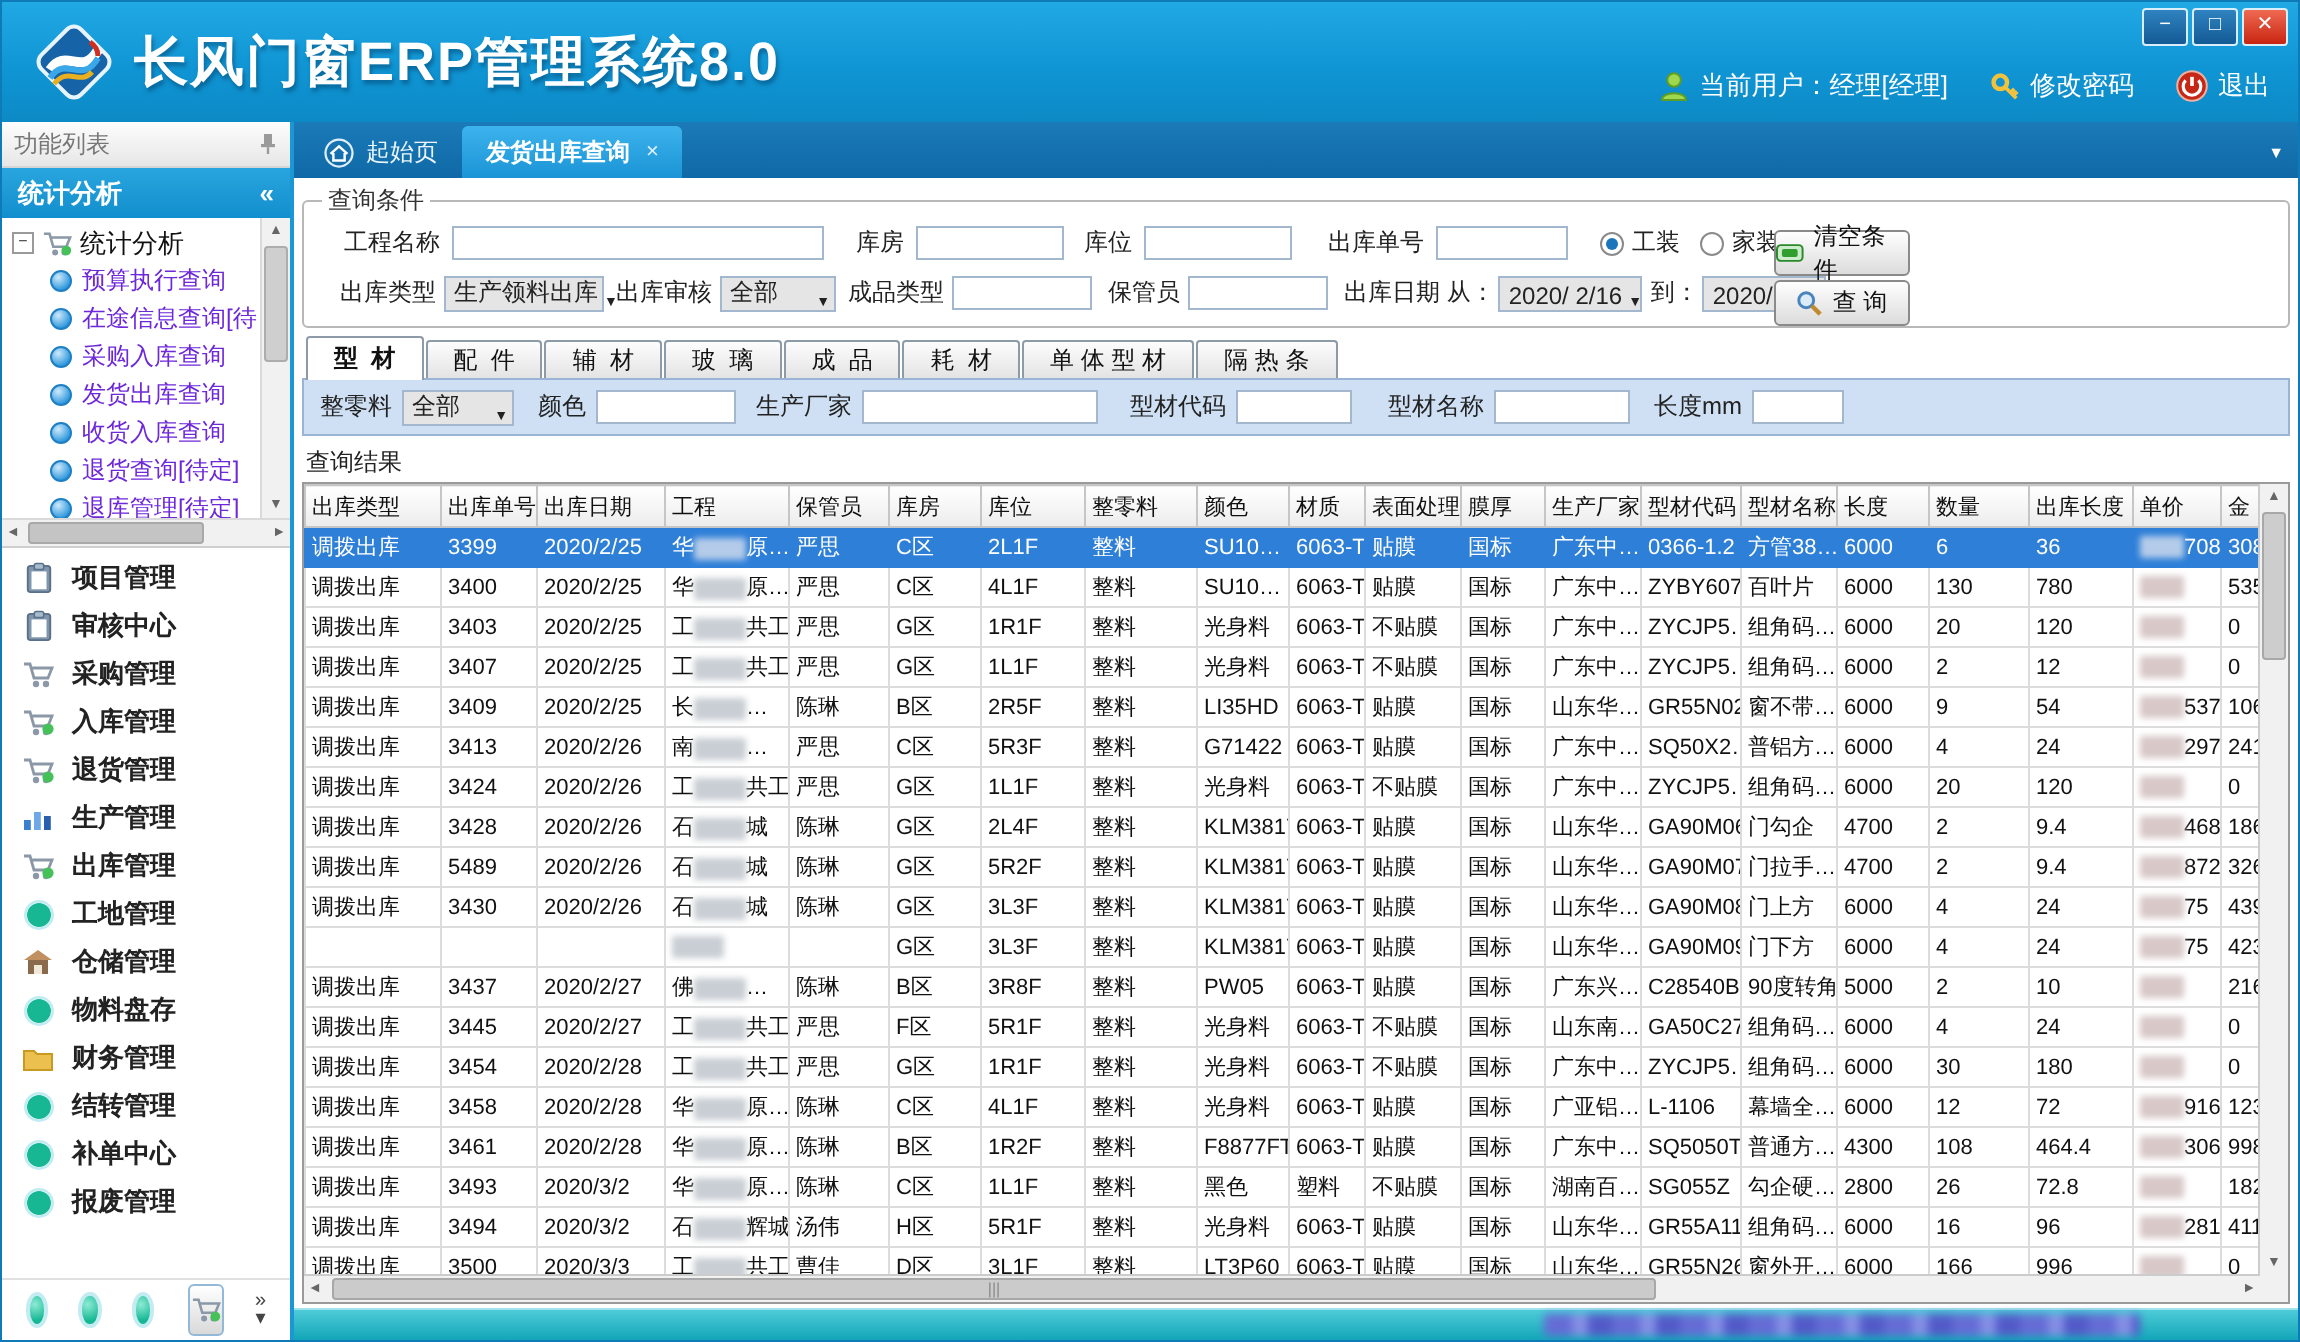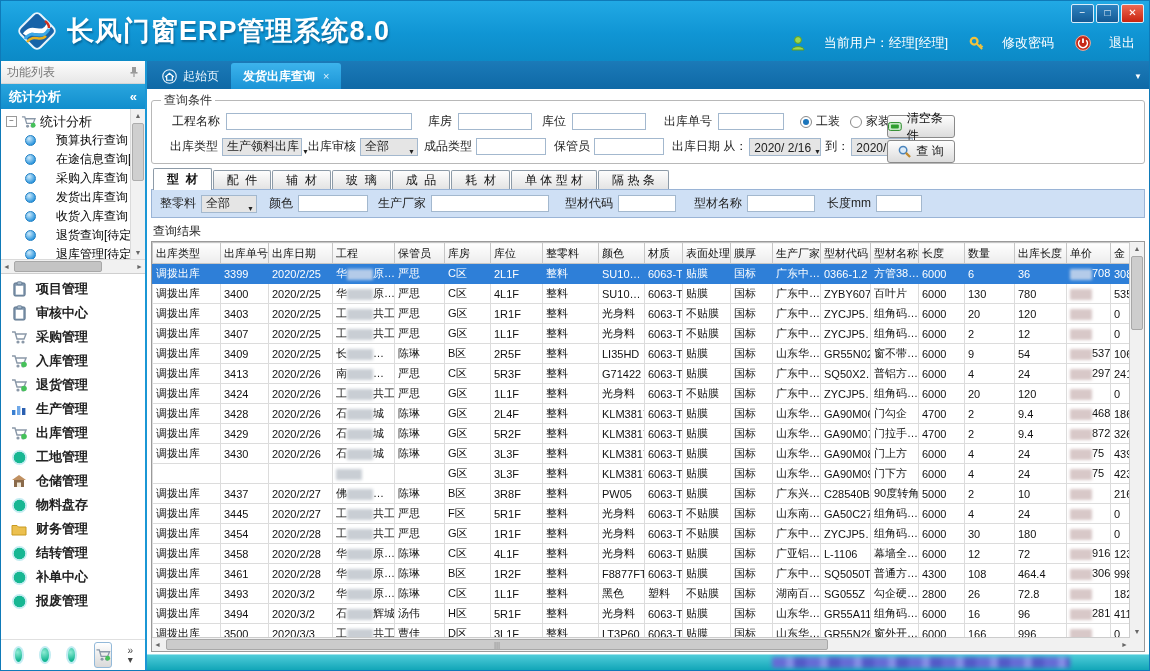--- a/index.html
+++ b/index.html
@@ -8,34 +8,34 @@
   
   .titlebar{height:60px;background:linear-gradient(180deg,#21a9e4 0%,#1095d4 55%,#0c8ac6 100%);position:relative;}
   .app-logo{position:absolute;left:14px;top:8px;}
   .app-title{position:absolute;left:66px;top:12px;font-size:27px;font-weight:bold;color:#fff;
     text-shadow:1px 2px 2px rgba(0,60,100,.5);letter-spacing:1px;white-space:nowrap;}
   .win-controls{position:absolute;top:3px;right:5px;display:flex;gap:2px;}
   .wbtn{width:21px;height:17px;border:1px solid #d9edfa;background:linear-gradient(#2f83c0,#135a95);
     color:#fff;font-size:10px;line-height:15px;text-align:center;border-radius:2px;cursor:default;}
   .wbtn.close{background:linear-gradient(#ef6a52,#c82410);}
   .user-bar{position:absolute;right:14px;top:33px;display:flex;align-items:center;gap:7px;color:#fff;font-size:13px;white-space:nowrap;}
-  .user-bar .seg{display:flex;align-items:center;gap:18px;margin-left:14px;text-align:center;}
+  .user-bar .seg{display:flex;align-items:center;gap:5px;margin-left:14px;text-align:center;}
   
   .body{display:flex;height:609px;}
   
   .sidebar{width:146px;flex:none;display:flex;flex-direction:column;background:#fff;border-right:2px solid #1b97d5;box-sizing:border-box;}
   .func-title{height:22px;background:linear-gradient(#fdfdfd,#e7e7e7);color:#777;font-size:12px;
     padding:0 6px;display:flex;justify-content:space-between;align-items:center;border-bottom:1px solid #d5d5d5;}
   .section-title{height:25px;background:linear-gradient(#29a5de,#118ecd);color:#fff;font-size:13px;font-weight:bold;
     padding:0 8px;display:flex;justify-content:space-between;align-items:center;}
   .collapse-glyph{font-size:13px;font-weight:bold;}
   .tree{height:150px;position:relative;overflow:hidden;padding:3px 15px 0 5px;box-sizing:border-box;}
   .tree-root{display:flex;align-items:center;gap:4px;font-size:13px;height:19px;white-space:nowrap;color:#111;}
   .expander{width:9px;height:9px;border:1px solid #9a9a9a;background:#fff;font-size:8px;line-height:7px;text-align:center;color:#444;flex:none;}
-  .tree-item{display:flex;align-items:center;gap:20px;height:19px;font-size:12px;padding-left:19px;white-space:nowrap;color:#000000;}
+  .tree-item{display:flex;align-items:center;gap:5px;height:19px;font-size:12px;padding-left:19px;white-space:nowrap;color:#6d28d9;}
   .tree-dot{width:11px;height:11px;border-radius:50%;background:radial-gradient(circle at 35% 30%,#cdeafb,#2d96dd 75%);
     border:1px solid #1f7fc4;flex:none;box-sizing:border-box;}
   .tree-vscroll{position:absolute;right:0;top:0;bottom:0;width:14px;background:#f1f1f1;border-left:1px solid #dadada;}
   .sarrow{height:13px;font-size:7px;color:#666;text-align:center;line-height:13px;}
   .tree-vthumb{position:absolute;left:1px;right:1px;top:14px;height:56px;background:#cfcfcf;border:1px solid #adadad;border-radius:2px;}
   .tree-hscroll{height:13px;background:#f1f1f1;border-top:1px solid #dadada;border-bottom:1px solid #cfcfcf;position:relative;flex:none;}
   .tree-hscroll .left{position:absolute;left:2px;top:0;}
   .tree-hscroll .right{position:absolute;right:2px;top:0;}
   .tree-hthumb{position:absolute;left:13px;top:1px;bottom:1px;width:86px;background:#c4c4c4;border:1px solid #a8a8a8;border-radius:2px;}
   .menu{flex:1;overflow:hidden;padding-top:3px;}
@@ -700,21 +700,21 @@
                     <td>GA90M06…</td>
                     <td>门勾企</td>
                     <td>4700</td>
                     <td>2</td>
                     <td>9.4</td>
                     <td><span class="censor price"></span>468</td>
                     <td>186</td>
                   </tr>
                   <tr>
                     <td>调拨出库</td>
-                    <td>3429</td>
+                    <td>5489</td>
                     <td>2020/2/26</td>
                     <td>石<span class="censor proj"></span>城</td>
                     <td>陈琳</td>
                     <td>G区</td>
                     <td>5R2F</td>
                     <td>整料</td>
                     <td>KLM3817</td>
                     <td>6063-T5</td>
                     <td>贴膜</td>
                     <td>国标</td>

